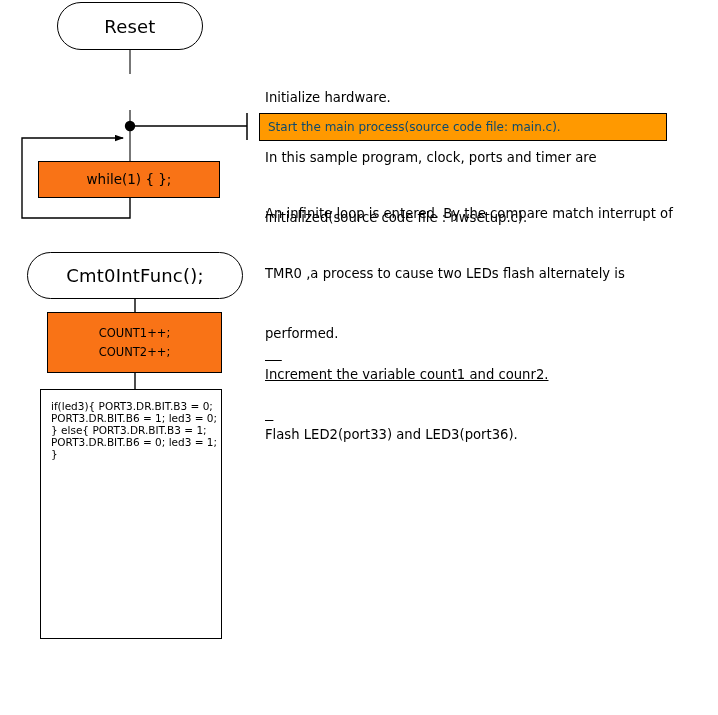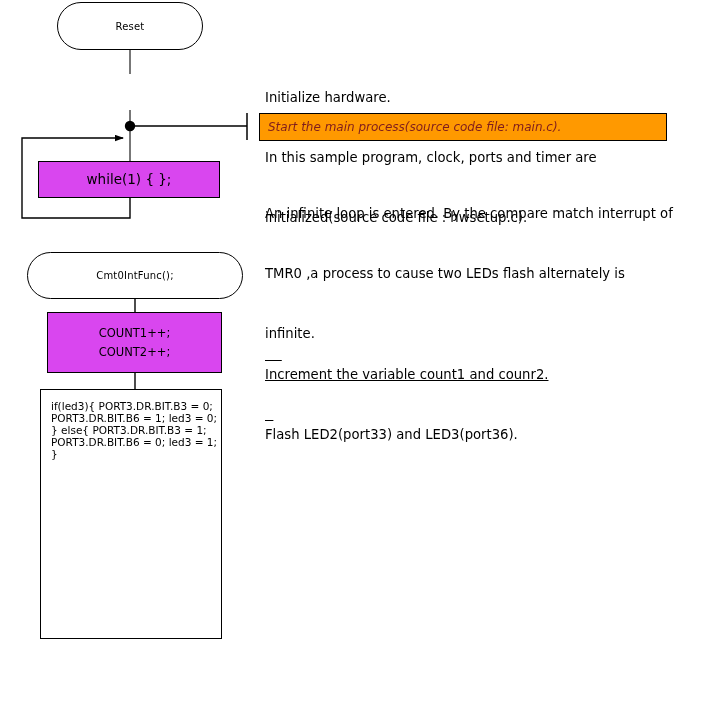--- a/index.html
+++ b/index.html
@@ -17,28 +17,28 @@
   .svg-layer{position:absolute;left:0;top:0;width:718px;height:715px;pointer-events:none;}
 
   .node{position:absolute;box-sizing:border-box;}
 
   
   .terminal{
     border:1px solid #000;
     border-radius:999px;
     background:#fff;
     display:flex;align-items:center;justify-content:center;
-    font-size:10px;
+    font-size:18px;
     letter-spacing:0.2px;
   }
 
   
   .process{
     border:1px solid #000;
-    background:#d946ef;
+    background:#f97316;
     display:flex;flex-direction:column;
     align-items:center;justify-content:center;
     font-size:11.5px;
   }
   .process .line{line-height:1.05;padding:3px 0;}
 
   
   .subroutine{
     border:1px solid #000;
     background:#fff;
@@ -78,22 +78,21 @@
 
   
   .callout{
     position:absolute;
     background:#FF9900;
     border:1px solid #000;
     display:flex;align-items:center;
     font-size:12px;
     padding-left:8px;
     box-sizing:border-box;
-    color:#7f1d1d;
-    font-style:italic;
+    color:#0c4a6e;
   }
 </style>
 </head>
 <body>
 
 <div id="canvas">
 
   <svg class="svg-layer" viewBox="0 0 718 715" width="718" height="715" xmlns="http://www.w3.org/2000/svg">
     <defs>
       <marker id="arrowhead" markerWidth="9" markerHeight="9" refX="8" refY="3.2" orient="auto" markerUnits="userSpaceOnUse">
@@ -156,21 +155,21 @@
     <span class="aline">initialized(source code file : hwsetup.c).</span>
   </div>
 
   <div class="callout" style="left:259px;top:113px;width:408px;height:28px;">
     <span>Start the main process(source  code  file: main.c).</span>
   </div>
 
   <div class="annot" style="left:265px;top:164px;width:430px;">
     <span class="aline">An infinite loop is entered. By the compare match interrupt of</span>
     <span class="aline">TMR0 ,a process to cause two LEDs flash alternately is</span>
-    <span class="aline">infinite.</span>
+    <span class="aline">performed.</span>
   </div>
 
   <div class="annot" style="left:265px;top:325px;width:430px;text-decoration:underline;">
     <span class="aline">Increment the variable count1 and counr2.</span>
   </div>
 
   <div class="annot" style="left:265px;top:385px;width:430px;">
     <span class="aline">Flash LED2(port33) and LED3(port36).</span>
   </div>
 

